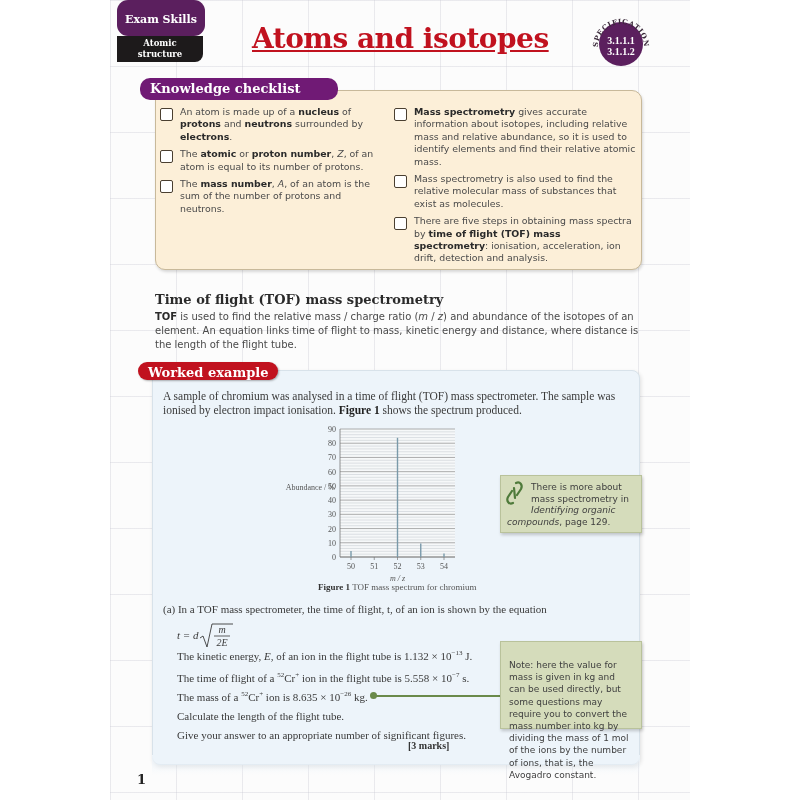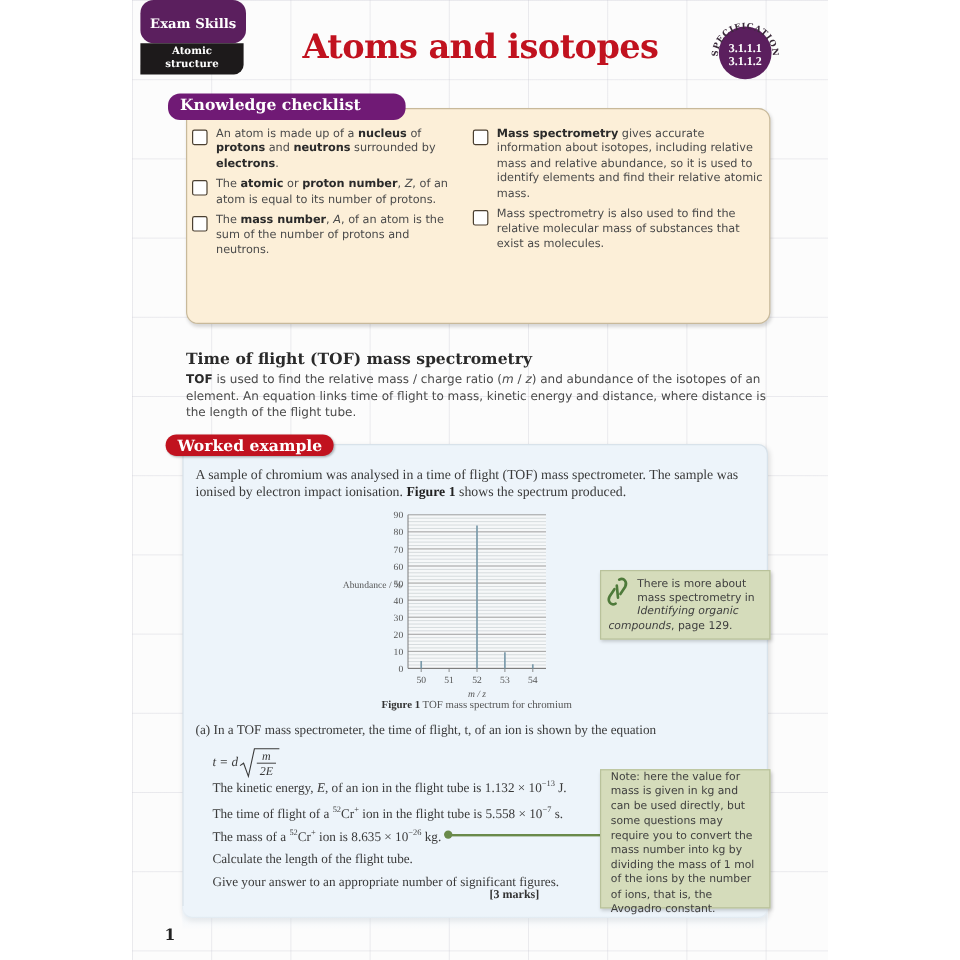--- a/index.html
+++ b/index.html
@@ -18,21 +18,21 @@
   .right-margin { position:absolute; left:690px; top:0; width:110px; height:800px; background:#fff; }
 
   .tab-exam { position:absolute; left:117px; top:0; width:88px; height:36px; background:#5b1f5e;
     border-bottom-right-radius:8px; color:#fff; font-family:"DejaVu Serif", serif; font-weight:bold;
     font-size:11px; display:flex; align-items:center; justify-content:center; padding-top:2px;border-radius:11px; }
   .tab-topic { position:absolute; left:117px; top:36px; width:86px; height:26px; background:#1d1a1b;
     border-bottom-right-radius:8px; color:#fff; font-family:"DejaVu Serif", serif; font-weight:bold;
     font-size:8.5px; line-height:11px; text-align:center; padding-top:2px; }
 
   .title { position:absolute; left:252px; top:22px; font-family:"DejaVu Serif", serif; font-weight:bold;
-    font-size:28px; color:#c1121f; letter-spacing:-0.5px; }
+    font-size:28px; color:#c1121f; letter-spacing:-0.5px;text-decoration:underline; }
 
   .spec { position:absolute; left:592px; top:13px; width:58px; height:58px; }
   .spec-circle { position:absolute; left:7px; top:9px; width:44px; height:44px; border-radius:50%; background:#5b1f5e; }
   .spec-nums { position:absolute; left:0; top:22px; width:58px; text-align:center; color:#fff;
     font-family:Liberation Serif, serif; font-weight:bold; font-size:10px; line-height:11px; }
 
   .kc-box { position:absolute; left:155px; top:90px; width:487px; height:180px; background:#fcefd8;
     border:1px solid #c8b99a; border-radius:10px; box-shadow:1px 2px 3px rgba(0,0,0,0.15); }
   .kc-label { position:absolute; left:140px; top:78px; width:198px; height:22px; background:#701a75;
     border-radius:10px; color:#fff; font-family:"DejaVu Serif", serif; font-weight:bold; font-size:13px;
@@ -75,22 +75,22 @@
   .note1 .txt .indent { padding-left:24px; display:block; }
 
   .q { position:absolute; left:163px; font-family:"Liberation Serif", serif; font-size:11px; color:#3a3a3a; }
   .q sup { font-size:7px; }
   .formula { position:absolute; left:177px; top:622px; font-family:"Liberation Serif", serif; font-style:italic; font-size:11px; color:#3a3a3a; }
   .marks { position:absolute; left:408px; top:740px; font-family:"Liberation Serif", serif; font-weight:bold; font-size:10px; color:#333; }
 
   .connector { position:absolute; left:373px; top:695px; width:127px; height:1.5px; background:#6a8a4a; }
   .connector-dot { position:absolute; left:370px; top:692px; width:7px; height:7px; border-radius:50%; background:#6a8a4a; }
 
-  .note2 { position:absolute; left:500px; top:641px; width:142px; height:116px; background:#d5dcbb;
-    border:1px solid #b9c29b; box-shadow:1px 2px 3px rgba(0,0,0,0.2); padding:0 8px;
+  .note2 { position:absolute; left:500px; top:641px; width:142px; height:88px; background:#d5dcbb;
+    border:1px solid #b9c29b; box-shadow:1px 2px 3px rgba(0,0,0,0.2); padding:17px 8px;
     font-size:9px; line-height:12.2px; color:#3e3e3e; }
 
   .page-num { position:absolute; left:137px; top:772px; font-family:"DejaVu Serif", serif; font-weight:bold; font-size:13px; color:#222; }
 </style>
 </head>
 <body>
 
 <div class="page"></div>
 <div class="left-margin"></div>
 <div class="right-margin"></div>
@@ -138,20 +138,24 @@
     </div>
   </div>
 <div class="kc-col right" id="kc-right">
     <div class="kc-item">
       <span class="checkbox"></span>
       <span class="kc-text"><b>Mass spectrometry</b> gives accurate information about isotopes, including relative mass and relative abundance, so it is used to identify elements and find their relative atomic mass.</span>
     </div>
     <div class="kc-item">
       <span class="checkbox"></span>
       <span class="kc-text">Mass spectrometry is also used to find the relative molecular mass of substances that exist as molecules.</span>
+    </div>
+    <div class="kc-item">
+      <span class="checkbox"></span>
+      <span class="kc-text">There are five steps in obtaining mass spectra by <b>time of flight (TOF) mass spectrometry</b>: ionisation, acceleration, ion drift, detection and analysis.</span>
     </div>
   </div>
 
 <h2 class="h2">Time of flight (TOF) mass spectrometry</h2>
 <p class="tof-para" id="tof-para"><b>TOF</b> is used to find the relative mass / charge ratio (<i>m</i> / <i>z</i>) and abundance of the isotopes of an element. An equation links time of flight to mass, kinetic energy and distance, where distance is the length of the flight tube.</p>
 
 <div class="we-box"></div>
 <div class="we-tear"></div>
 <div class="we-label">Worked example</div>
 <p class="we-intro" id="we-intro">A sample of chromium was analysed in a time of flight (TOF) mass spectrometer. The sample was ionised by electron impact ionisation. <b>Figure 1</b> shows the spectrum produced.</p>

